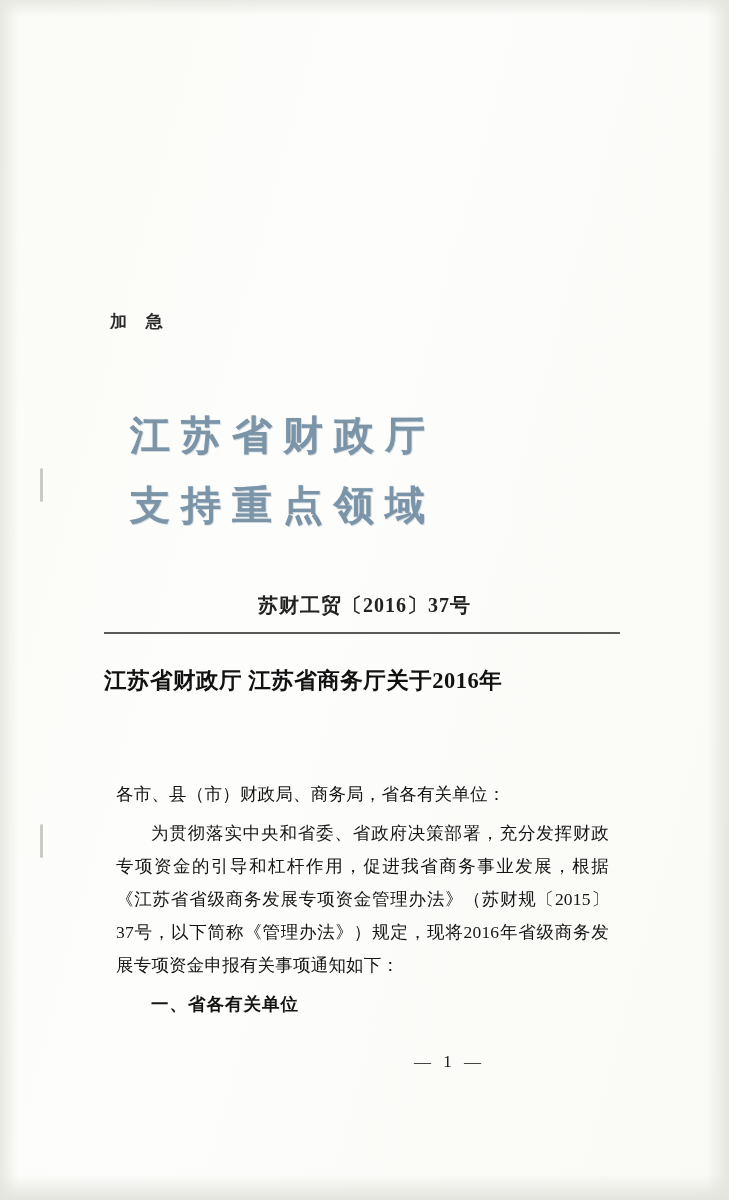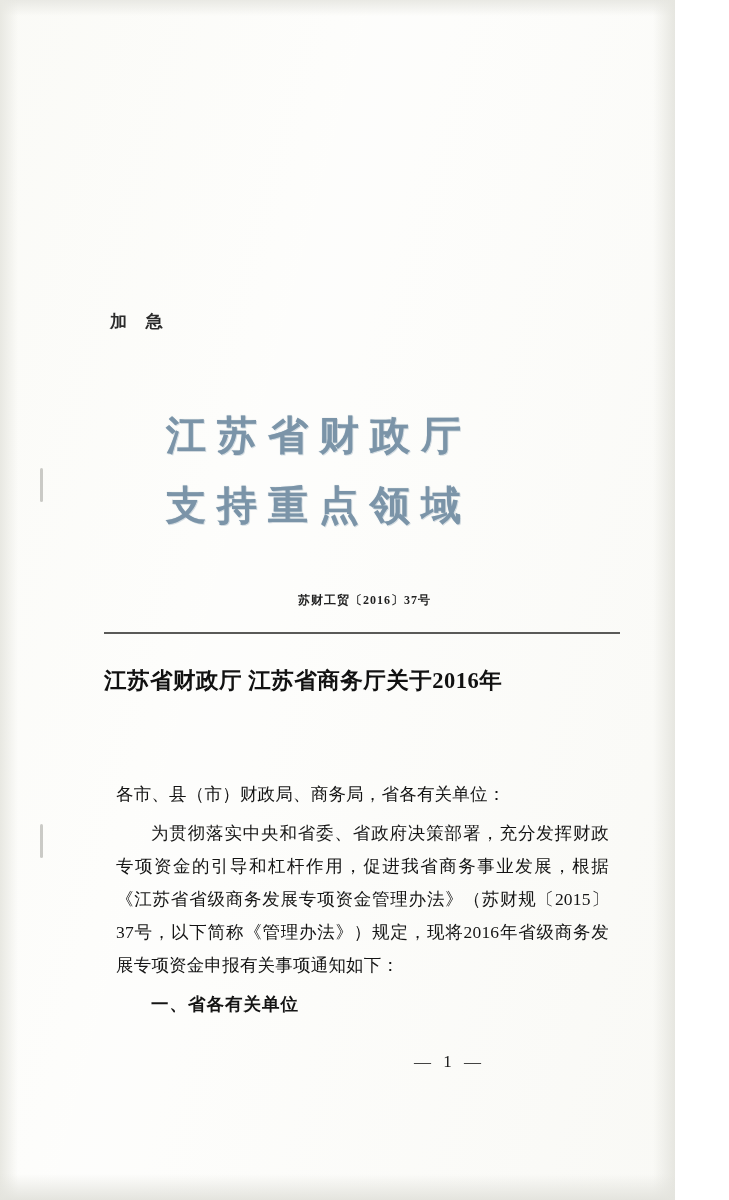--- a/index.html
+++ b/index.html
@@ -9,21 +9,21 @@
   }
   body {
     width: 729px;
     height: 1200px;
     overflow: hidden;
     font-family: "Liberation Serif", serif;
   }
 
   .page {
     position: relative;
-    width: 675px;
+    width: 729px;
     height: 1200px;
     background: #fdfdfb;
     background-image:
       linear-gradient(105deg, rgba(250,250,246,0.9) 0%, rgba(255,255,255,0.2) 40%, rgba(248,248,244,0.8) 100%);
     overflow: hidden;
   }
 
   
   .scan-edge-left {
     position: absolute;
@@ -88,21 +88,20 @@
   .mast-line {
     font-family: "Liberation Serif", serif;
     font-weight: 700;
     font-size: 40px;
     letter-spacing: 11px;
     color: #7b94a8;
     text-shadow:
       0 0 1px rgba(110,140,160,0.55),
       1px 1px 0 rgba(150,170,185,0.35);
     white-space: nowrap;
-    margin-left: 36px;
   }
   .mast-line.l1 { position: absolute; left: 22px; top: 8px; }
   .mast-line.l2 { position: absolute; left: 22px; top: 78px; }
   .mast-wen {
     position: absolute;
     left: 370px;
     top: 40px;
     font-family: "Liberation Serif", serif;
     font-weight: 700;
     font-size: 56px;
@@ -115,21 +114,21 @@
   }
 
   .doc-number {
     position: absolute;
     left: 0;
     top: 592px;
     width: 729px;
     text-align: center;
     font-family: "Liberation Serif", serif;
     font-weight: 700;
-    font-size: 12px;
+    font-size: 20px;
     letter-spacing: 1px;
     color: #222;
   }
 
   .rule {
     position: absolute;
     left: 104px;
     top: 632px;
     width: 516px;
     height: 2px;

